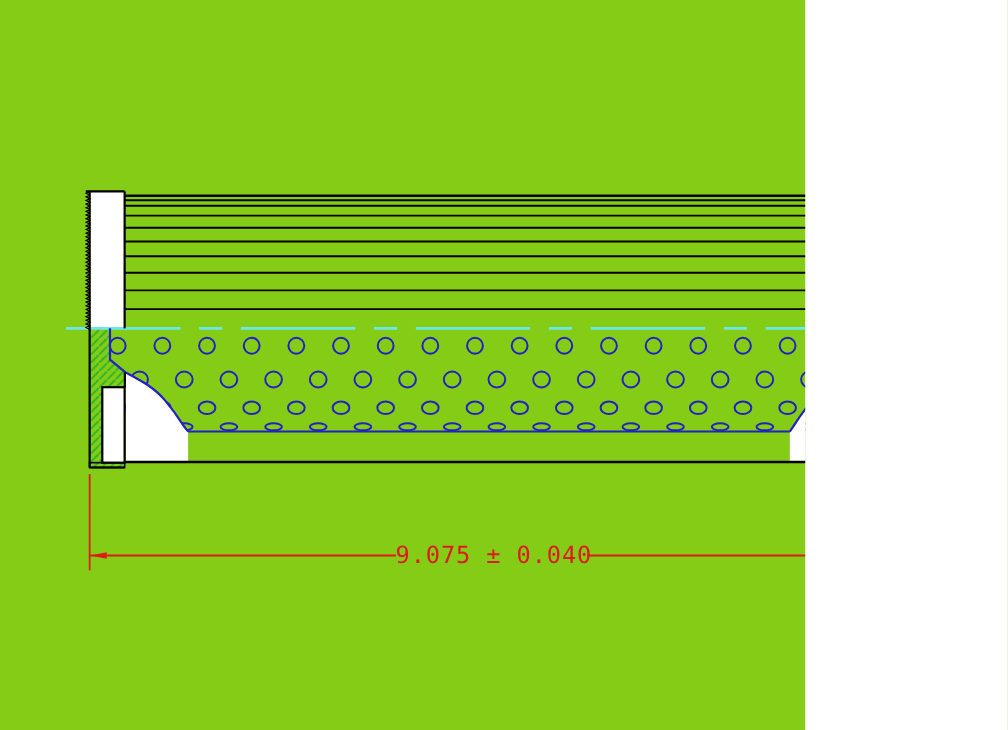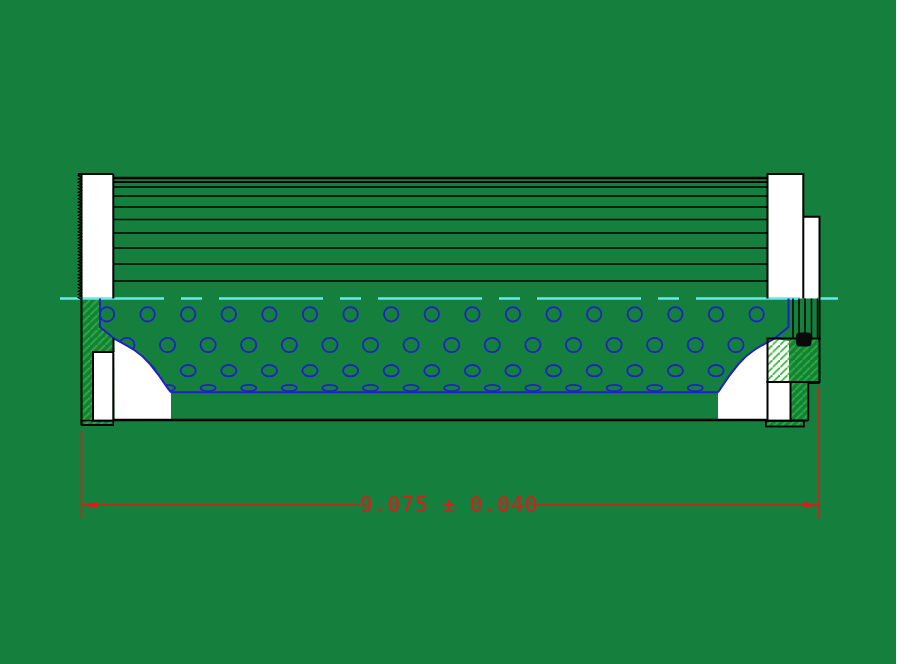--- a/index.html
+++ b/index.html
@@ -1,16 +1,16 @@
 <!DOCTYPE html>
 <html><head>
 <meta charset="utf-8">
 <style>
   html,body{margin:0;padding:0;background:#ffffff;}
-  .stage{position:relative;width:896px;height:664px;background:#15803d;overflow:hidden;
+  .stage{position:relative;width:732px;height:664px;background:#84cc16;overflow:hidden;
          font-family:"DejaVu Sans Mono","Liberation Mono",monospace;}
   svg{display:block;}
   text.dim{font-family:"DejaVu Sans Mono","Liberation Mono",monospace;letter-spacing:0.8px;}
 </style>
 </head>
 <body>
 
 <div class="stage">
   <svg id="dwg" width="916" height="664" viewBox="0 0 916 664">
     <defs>

